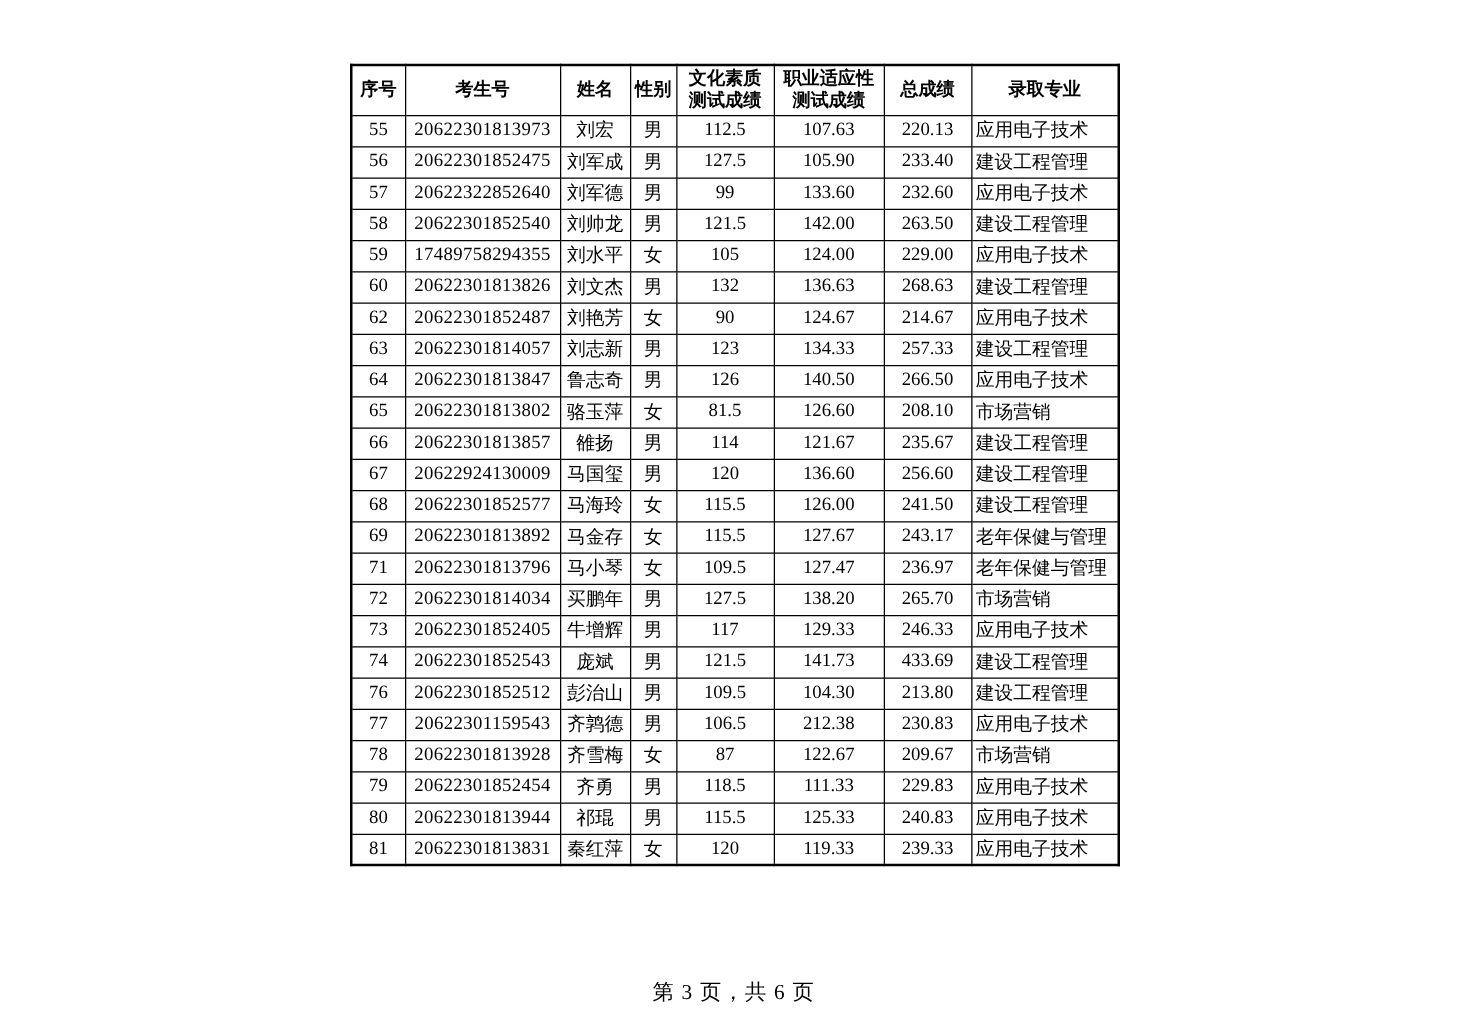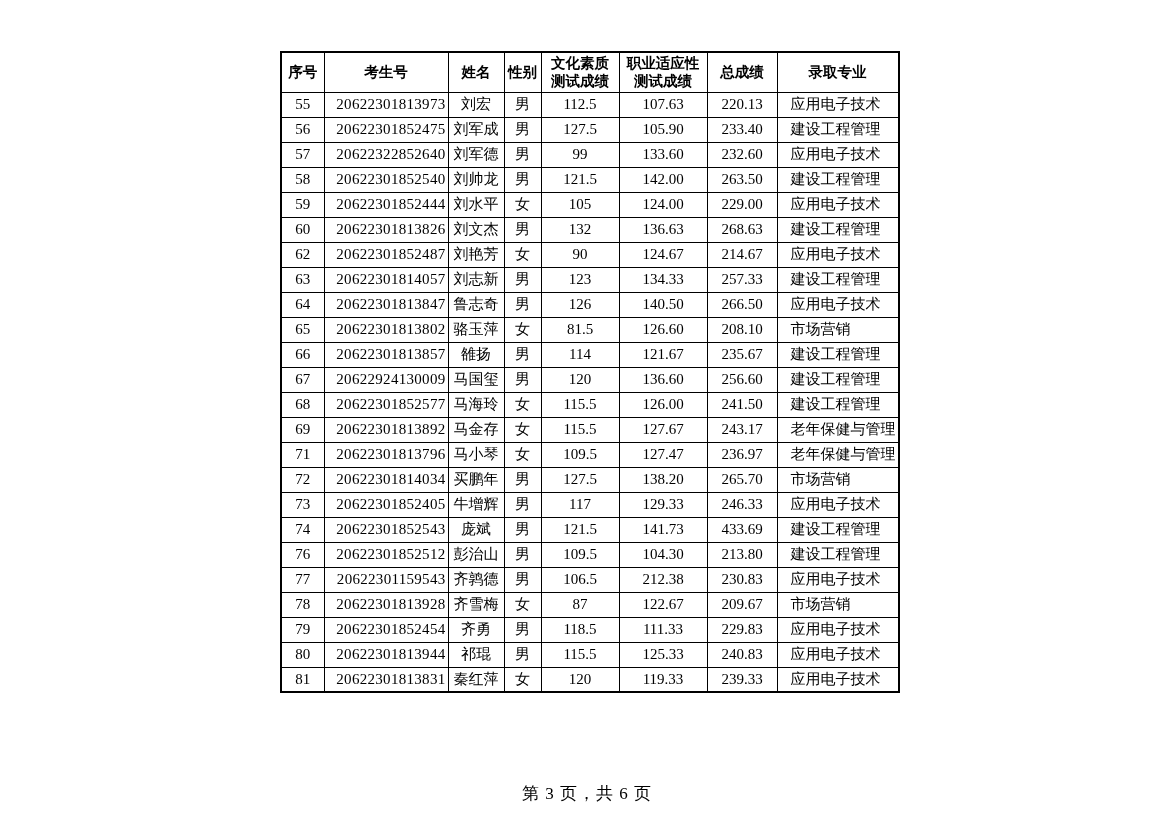--- a/index.html
+++ b/index.html
@@ -47,25 +47,24 @@
     white-space: pre-line;
   }
   .results-table td {
     height: 25px;
     font-size: 15px;
     white-space: nowrap;
     font-weight: normal;
   }
   .results-table td.col-admitted-major {
     text-align: left;
-    padding-left: 13px;
+    padding-left: 3px;
   }
   .results-table td.col-candidate-number {
     letter-spacing: 0.3px;
-    text-align: right;
   }
   .footer {
     position: absolute;
     left: 280px;
     top: 782px;
     width: 614px;
     text-align: center;
     font-size: 17px;
     letter-spacing: 1px;
   }
@@ -136,21 +135,21 @@
           <td class="col-candidate-number">20622301852540</td>
           <td class="col-name">刘帅龙</td>
           <td class="col-gender">男</td>
           <td class="col-culture-score">121.5</td>
           <td class="col-aptitude-score">142.00</td>
           <td class="col-total-score">263.50</td>
           <td class="col-admitted-major">建设工程管理</td>
         </tr>
         <tr>
           <td class="col-serial">59</td>
-          <td class="col-candidate-number">20622301852444</td>
+          <td class="col-candidate-number">17489758294355</td>
           <td class="col-name">刘水平</td>
           <td class="col-gender">女</td>
           <td class="col-culture-score">105</td>
           <td class="col-aptitude-score">124.00</td>
           <td class="col-total-score">229.00</td>
           <td class="col-admitted-major">应用电子技术</td>
         </tr>
         <tr>
           <td class="col-serial">60</td>
           <td class="col-candidate-number">20622301813826</td>

